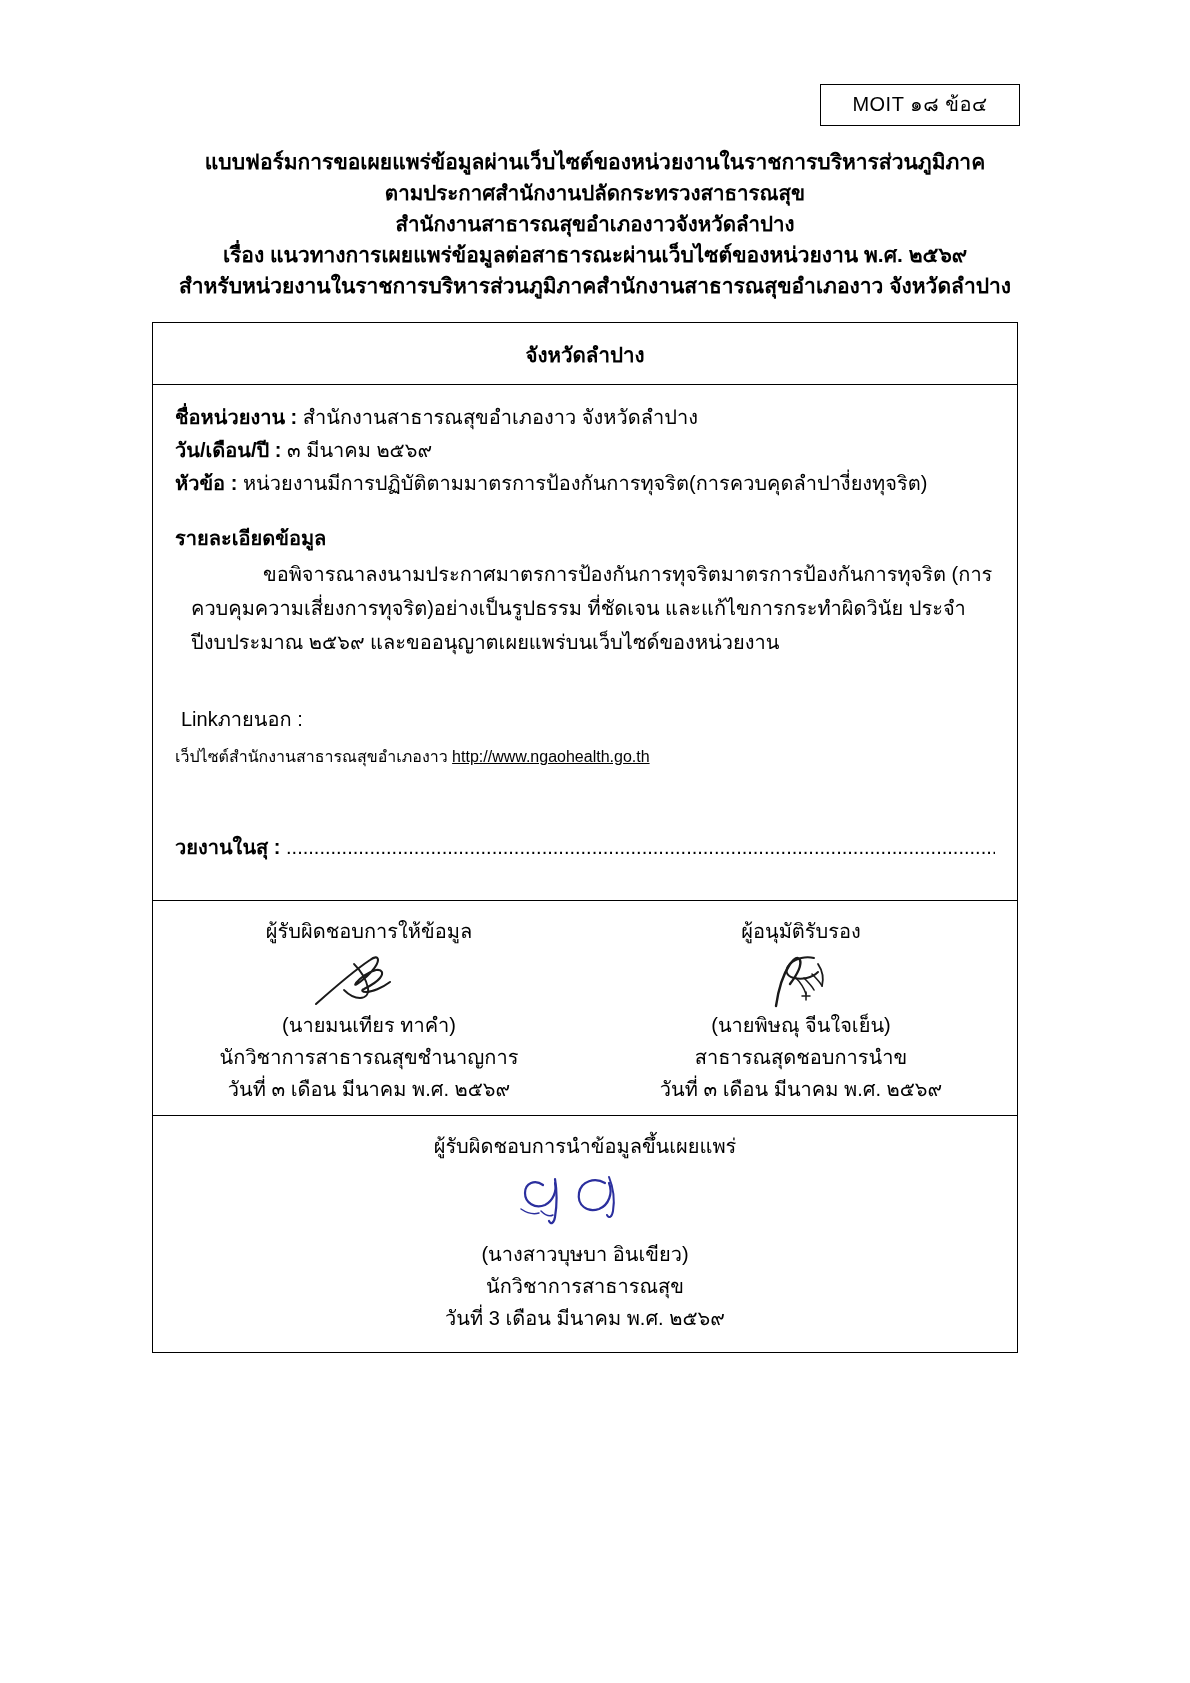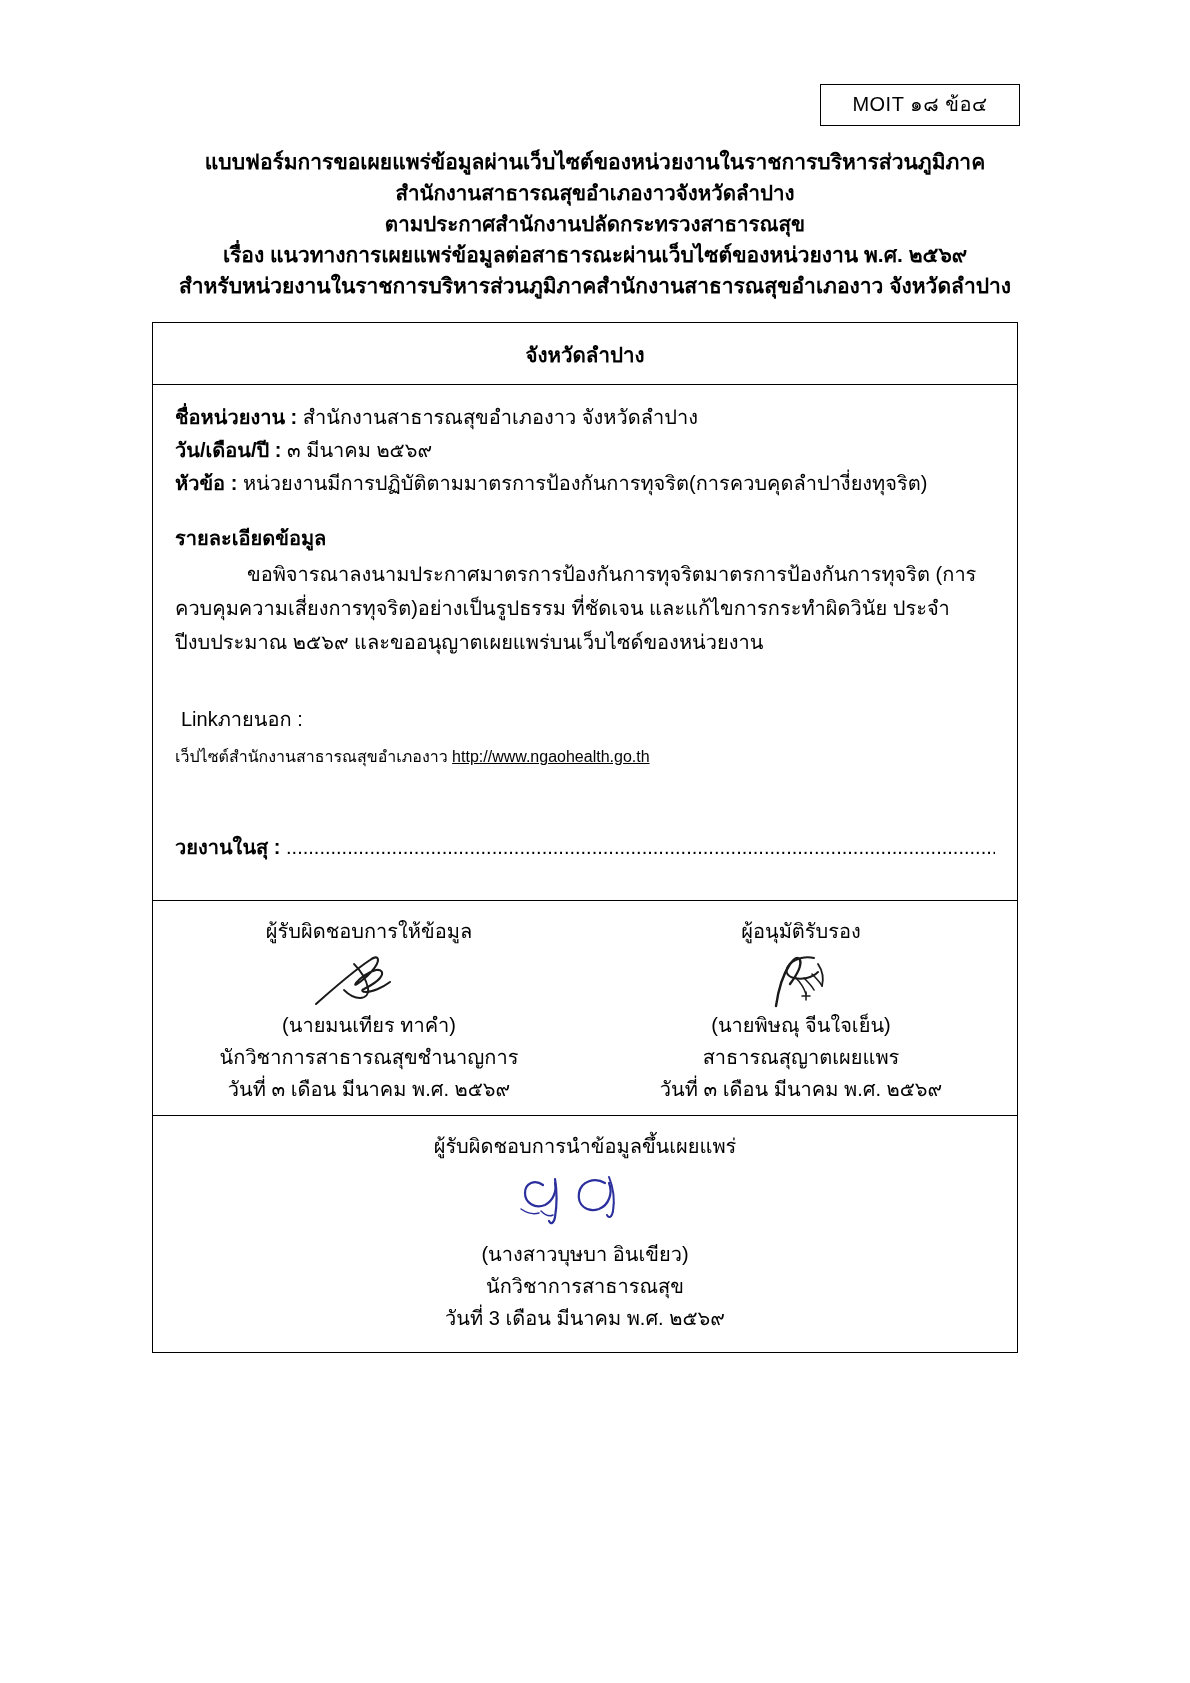--- a/index.html
+++ b/index.html
@@ -88,20 +88,21 @@
     font-weight: bold;
     font-size: 20px;
     margin-top: 22px;
   }
   .detail-paragraph {
     font-size: 20px;
     line-height: 34px;
     margin-top: 2px;
     text-indent: 72px;
     text-align: left;
+    margin-left: 16px;
   }
   .link-title {
     font-size: 20px;
     margin-top: 44px;
     padding-left: 6px;
   }
   .link-line {
     font-size: 16px;
     margin-top: 4px;
   }
@@ -159,22 +160,22 @@
 <body>
 
 <div class="page">
 
   <div class="stamp-wrap">
     <div class="stamp-box">MOIT ๑๘ ข้อ๔</div>
   </div>
 
   <div class="doc-heading">
     <div>แบบฟอร์มการขอเผยแพร่ข้อมูลผ่านเว็บไซต์ของหน่วยงานในราชการบริหารส่วนภูมิภาค</div>
+    <div class="heading-sub">ตามประกาศสำนักงานปลัดกระทรวงสาธารณสุข</div>
     <div class="heading-sub">สำนักงานสาธารณสุขอำเภองาวจังหวัดลำปาง</div>
-    <div class="heading-sub">ตามประกาศสำนักงานปลัดกระทรวงสาธารณสุข</div>
     <div>เรื่อง  แนวทางการเผยแพร่ข้อมูลต่อสาธารณะผ่านเว็บไซต์ของหน่วยงาน พ.ศ. ๒๕๖๙</div>
     <div>สำหรับหน่วยงานในราชการบริหารส่วนภูมิภาคสำนักงานสาธารณสุขอำเภองาว  จังหวัดลำปาง</div>
   </div>
 
   <div class="form-table">
 
     <div class="tbl-header">
       <div>จังหวัดลำปาง</div>
     </div>
 
@@ -230,21 +231,21 @@
         <div class="sig-graphic">
           <svg width="150" height="60" viewBox="0 0 150 60" aria-hidden="true">
             <path d="M50 58 C52 44, 56 28, 64 16 C68 10, 72 8, 74 12 C76 18, 70 28, 64 36" fill="none" stroke="#1a1a1a" stroke-width="2.4" stroke-linecap="round"></path>
             <path d="M88 10 C80 8, 70 10, 64 16 C58 22, 60 28, 68 30 C76 32, 86 30, 92 24" fill="none" stroke="#1a1a1a" stroke-width="2" stroke-linecap="round"></path>
             <path d="M70 30 C74 34, 78 40, 80 46 M78 30 C82 34, 86 38, 88 42 M86 26 C90 30, 94 34, 96 38" fill="none" stroke="#1a1a1a" stroke-width="1.6" stroke-linecap="round"></path>
             <path d="M92 16 C96 22, 98 30, 96 38" fill="none" stroke="#1a1a1a" stroke-width="1.8" stroke-linecap="round"></path>
             <path d="M80 44 L80 52 M76 48 L84 48" fill="none" stroke="#1a1a1a" stroke-width="1.5" stroke-linecap="round"></path>
           </svg>
         </div>
         <div class="sign-name">(นายพิษณุ  จีนใจเย็น)</div>
-        <div class="sign-pos">สาธารณสุญาตเผยแพร</div>
+        <div class="sign-pos">สาธารณสุดชอบการนำข</div>
         <div class="sign-date">วันที่ ๓ เดือน มีนาคม พ.ศ. ๒๕๖๙</div>
       </div>
     </div>
 
     <div class="sign-full row-divider">
       <div class="sign-title">ผู้รับผิดชอบการนำข้อมูลขึ้นเผยแพร่</div>
       <div class="sig-graphic-tall">
         <svg width="200" height="70" viewBox="0 0 200 70" aria-hidden="true">
           <path d="M58 20 C50 14, 40 18, 40 28 C40 38, 50 44, 60 40 C68 36, 72 26, 70 18" fill="none" stroke="#2b2f9e" stroke-width="2.2" stroke-linecap="round"></path>
           <path d="M70 14 C72 26, 72 40, 70 52 C69 58, 66 60, 64 56" fill="none" stroke="#2b2f9e" stroke-width="2.2" stroke-linecap="round"></path>

